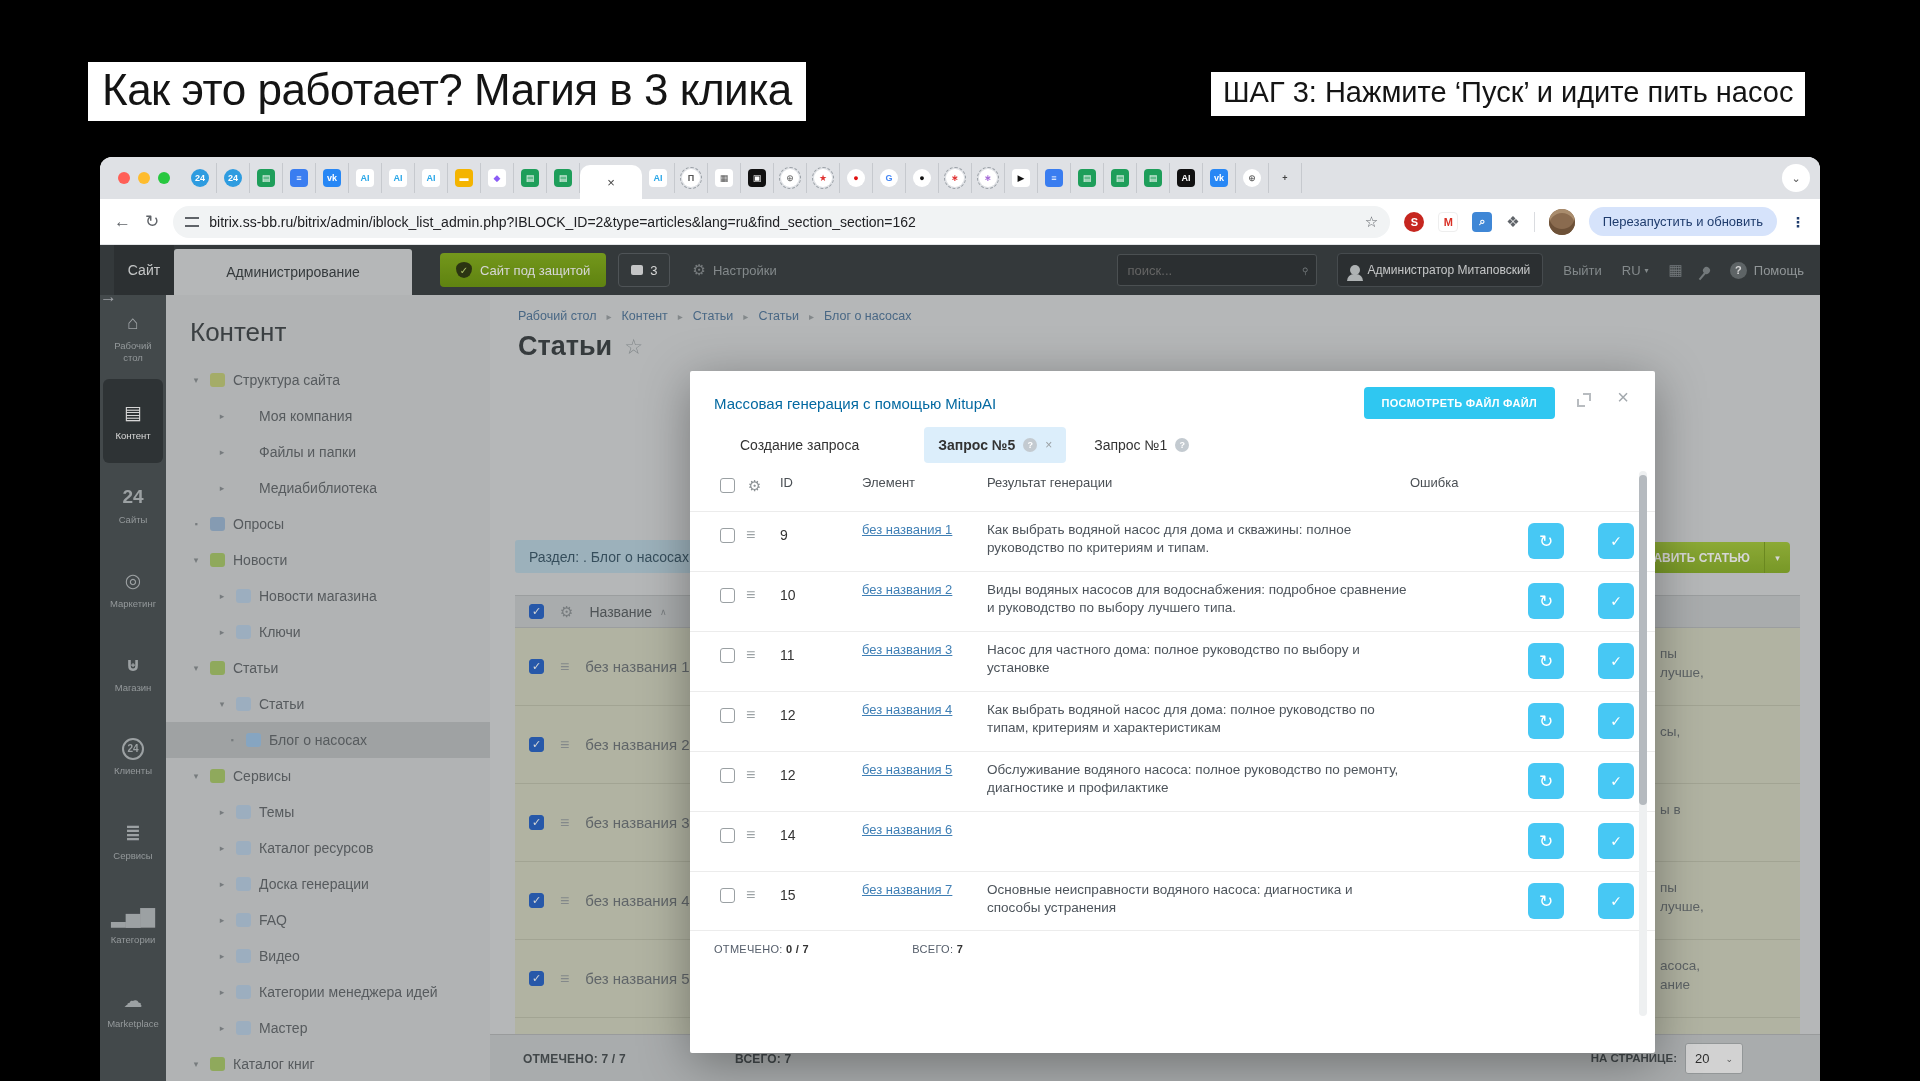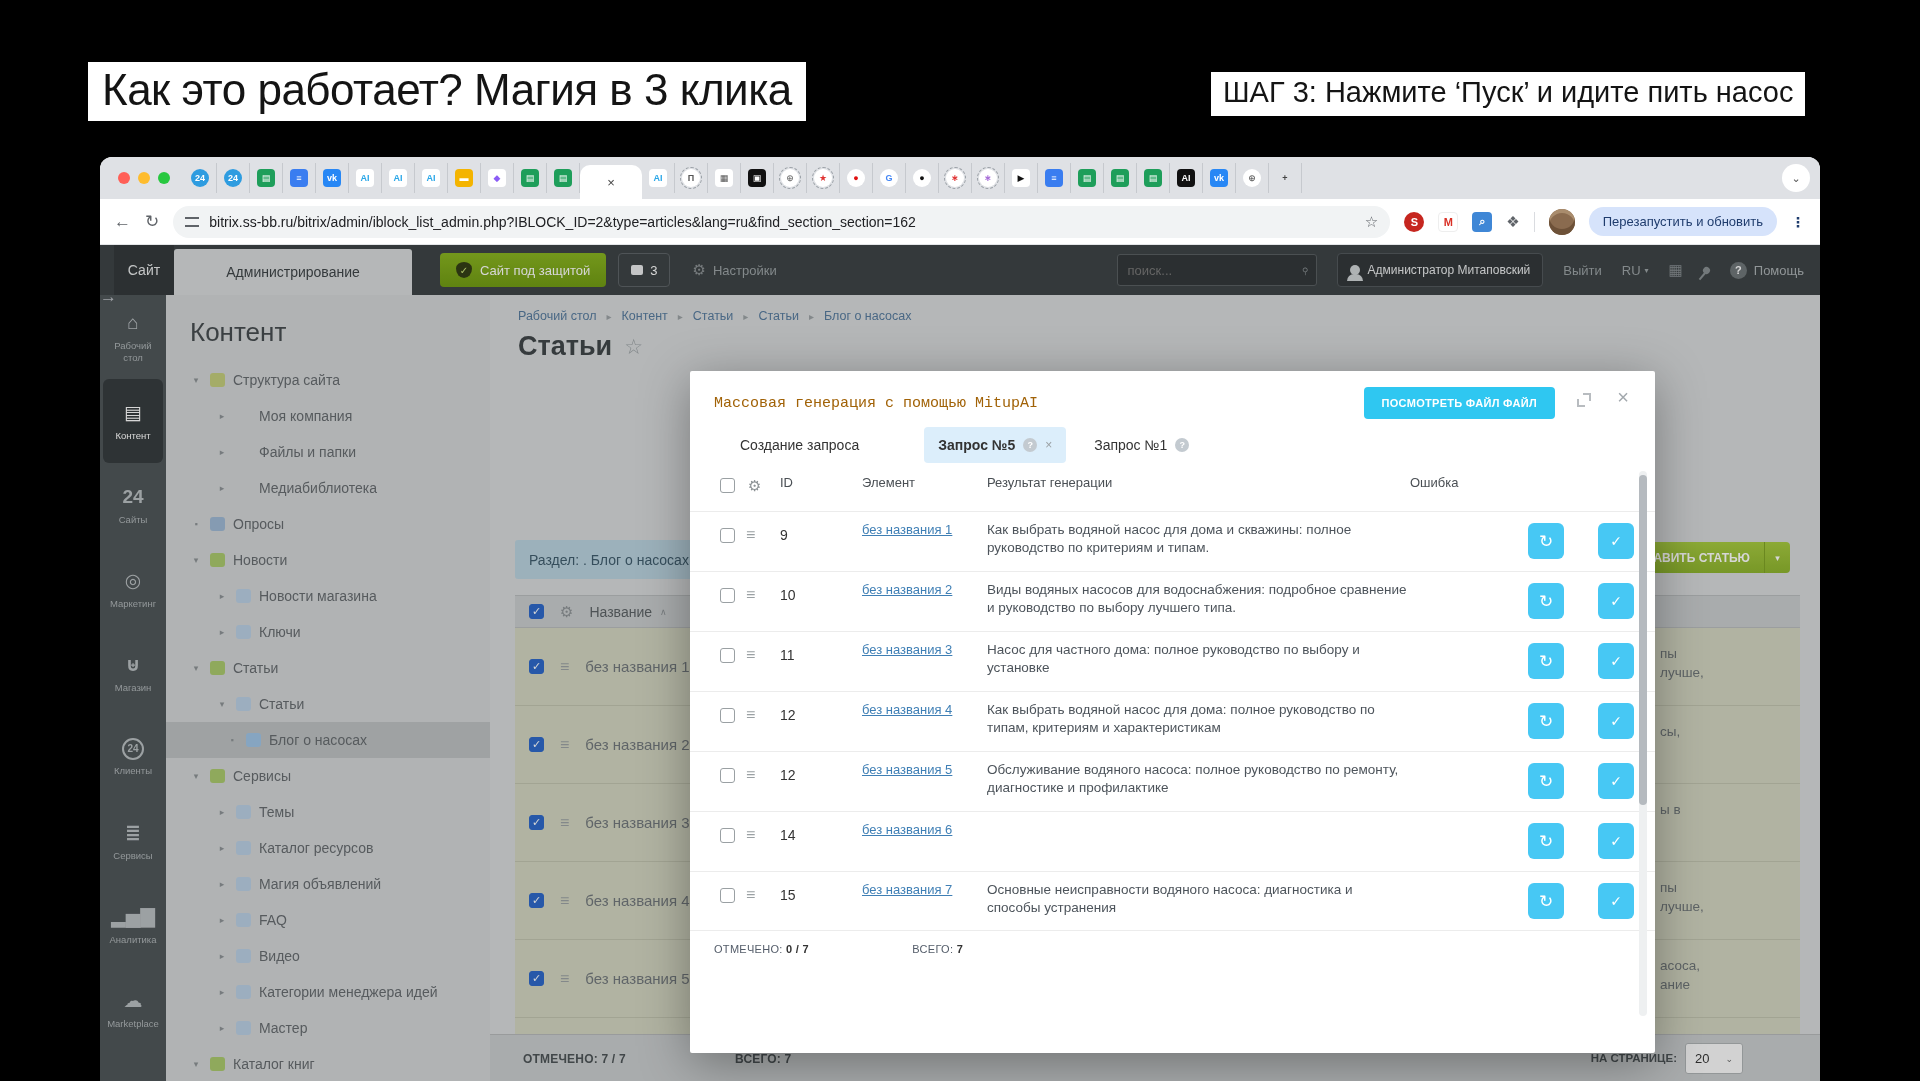--- a/index.html
+++ b/index.html
@@ -107,21 +107,21 @@
   .tr-ico { width:15px; height:14px; border-radius:3px; flex:0 0 auto; }
 
   .main { position:absolute; left:390px; top:0; width:1330px; height:100%; background:#d7dadb; }
   .breadcrumb { position:absolute; left:28px; top:14px; display:flex; gap:10px; font-size:12.5px; color:#53789c; }
   .bc-wrap { display:flex; gap:10px; align-items:center; }
   .bc-sep { color:#9aa0a3; font-size:10px; }
   .bc-wrap:last-child .bc-sep { display:none; }
   .page-title-row { position:absolute; left:28px; top:36px; display:flex; align-items:center; gap:12px; }
   .page-title { font-size:27px; font-weight:bold; color:#3c4245; }
   .title-star { color:#9aa0a3; font-size:21px; }
-  .filter-chip { position:absolute; left:25px; top:245px; height:39px; background:#b9d2de; color:#3c5a6b;
+  .filter-chip { position:absolute; left:25px; top:245px; height:33px; background:#b9d2de; color:#3c5a6b;
     font-size:14px; display:flex; align-items:center; padding:0 14px; border-radius:3px; white-space:nowrap; }
   .add-btn { position:absolute; right:30px; top:247px; height:31px; background:linear-gradient(#a5c93c,#8cb32a);
     border-radius:4px; display:flex; align-items:center; color:#fff; font-size:12px; font-weight:bold; }
   .add-btn .txt { padding:0 14px; white-space:nowrap; }
   .add-btn .drop { width:26px; align-self:stretch; border-left:1px solid #7da021; display:flex; align-items:center;
     justify-content:center; font-size:9px; }
   .bg-thead { position:absolute; left:25px; right:20px; top:300px; height:33px; background:#c9cccd;
     border:1px solid #b8bbbc; border-left:none; border-right:none; display:flex; align-items:center; gap:16px; padding-left:14px;
     font-size:14px; color:#5a6063; }
   .bg-rows { position:absolute; left:25px; right:20px; top:333px; }
@@ -142,21 +142,21 @@
   .pp-select { position:absolute; right:77px; top:8px; width:58px; height:31px; background:#fbfbfb;
     border:1px solid #aeb2b4; border-radius:3px; display:flex; align-items:center; justify-content:space-between;
     padding:0 9px; font-size:13px; color:#333; }
   .pp-select .car { font-size:9px; color:#666; }
 
   .dim { position:absolute; left:0; top:88px; right:0; bottom:0; background:rgba(25,29,30,0.18); z-index:5; pointer-events:none; }
 
   
   .modal { position:absolute; left:590px; top:214px; width:965px; height:682px; background:#fff; z-index:10;
     box-shadow:0 10px 50px rgba(0,0,0,0.35); border-radius:2px; }
-  .m-title { position:absolute; left:24px; top:24px; font-size:15px; color:#a16207;font-family:Liberation Mono, monospace; }
+  .m-title { position:absolute; left:24px; top:24px; font-size:15px; color:#0369a1; }
   .m-log-btn { position:absolute; right:100px; top:16px; background:#2fc7f1; color:#fff; border:none; border-radius:4px;
     font-size:11px; font-weight:bold; padding:10px 18px; letter-spacing:0.3px; }
   .m-expand { position:absolute; right:64px; top:22px; width:14px; height:14px; }
   .m-expand::before { content:""; position:absolute; right:0; top:0; width:6px; height:6px; border-top:2px solid #b8bcc0; border-right:2px solid #b8bcc0; }
   .m-expand::after { content:""; position:absolute; left:0; bottom:0; width:6px; height:6px; border-bottom:2px solid #b8bcc0; border-left:2px solid #b8bcc0; }
   .m-close { position:absolute; right:26px; top:15px; color:#a2a8ad; font-size:20px; }
   .m-tabs { position:absolute; left:36px; top:56px; display:flex; align-items:center; gap:14px; font-size:14px; color:#333; }
   .m-tab { display:flex; align-items:center; gap:8px; padding:10px 14px; border-radius:4px; }
   .m-tab.active { background:#dceefb; font-weight:bold; }
   .m-tab .q { width:14px; height:14px; border-radius:50%; background:#c3cad0; color:#fff; font-size:9px;
@@ -429,21 +429,21 @@
           <span class="sb-label">Клиенты</span>
         </div>
 
         <div class="sb-item">
           <span class="sb-ico">≣</span>
           <span class="sb-label">Сервисы</span>
         </div>
 
         <div class="sb-item">
           <span class="sb-ico">▂▅▇</span>
-          <span class="sb-label">Аналитика</span>
+          <span class="sb-label">Категории</span>
         </div>
 
         <div class="sb-item">
           <span class="sb-ico">☁</span>
           <span class="sb-label">Marketplace</span>
         </div>
       </div>
 
     <div class="tree">
       <div class="tree-title">Контент</div>
@@ -529,21 +529,21 @@
 
           <div class="tree-item" style="padding-left: 34px;">
             <span class="tr-arrow">▸</span>
             <span class="tr-ico" style="background: rgb(185, 207, 227);"></span>
             <span>Каталог ресурсов</span>
           </div>
 
           <div class="tree-item" style="padding-left: 34px;">
             <span class="tr-arrow">▸</span>
             <span class="tr-ico" style="background: rgb(185, 207, 227);"></span>
-            <span>Магия объявлений</span>
+            <span>Доска генерации</span>
           </div>
 
           <div class="tree-item" style="padding-left: 34px;">
             <span class="tr-arrow">▸</span>
             <span class="tr-ico" style="background: rgb(185, 207, 227);"></span>
             <span>FAQ</span>
           </div>
 
           <div class="tree-item" style="padding-left: 34px;">
             <span class="tr-arrow">▸</span>

